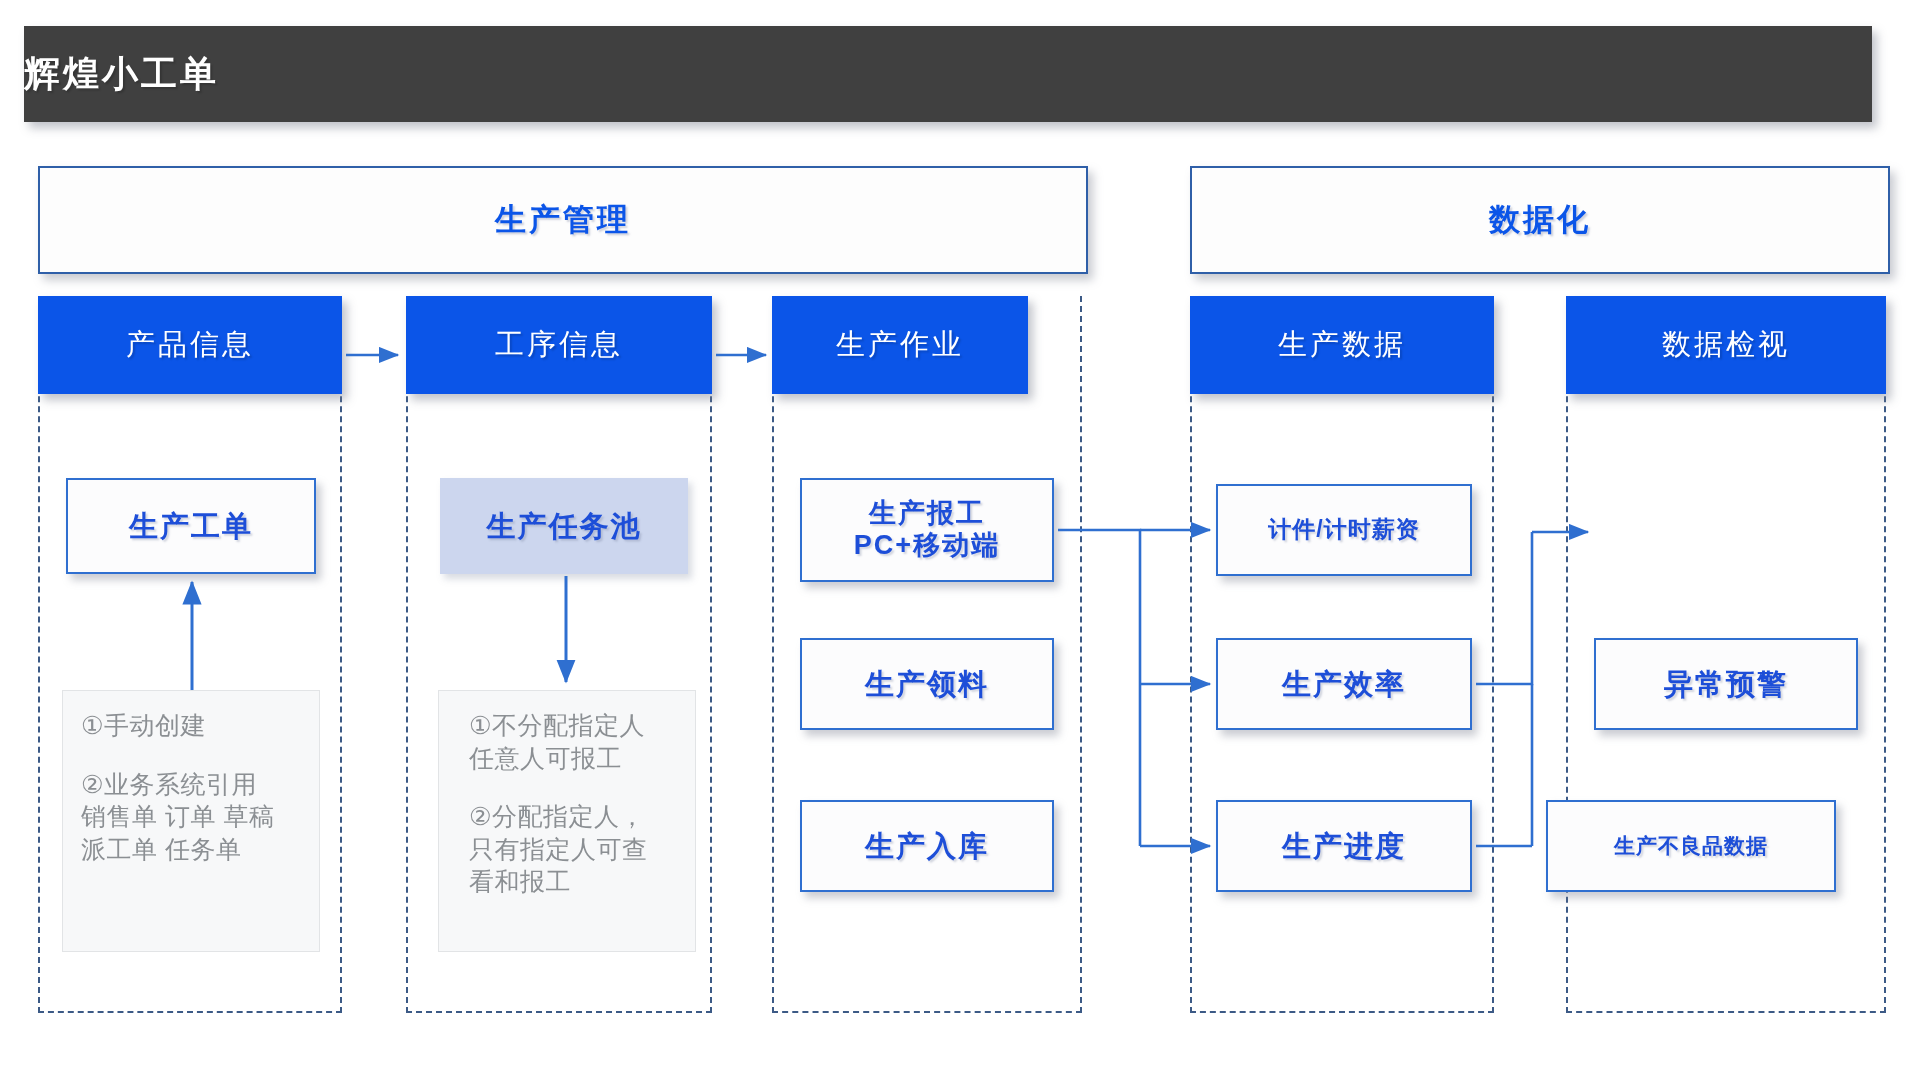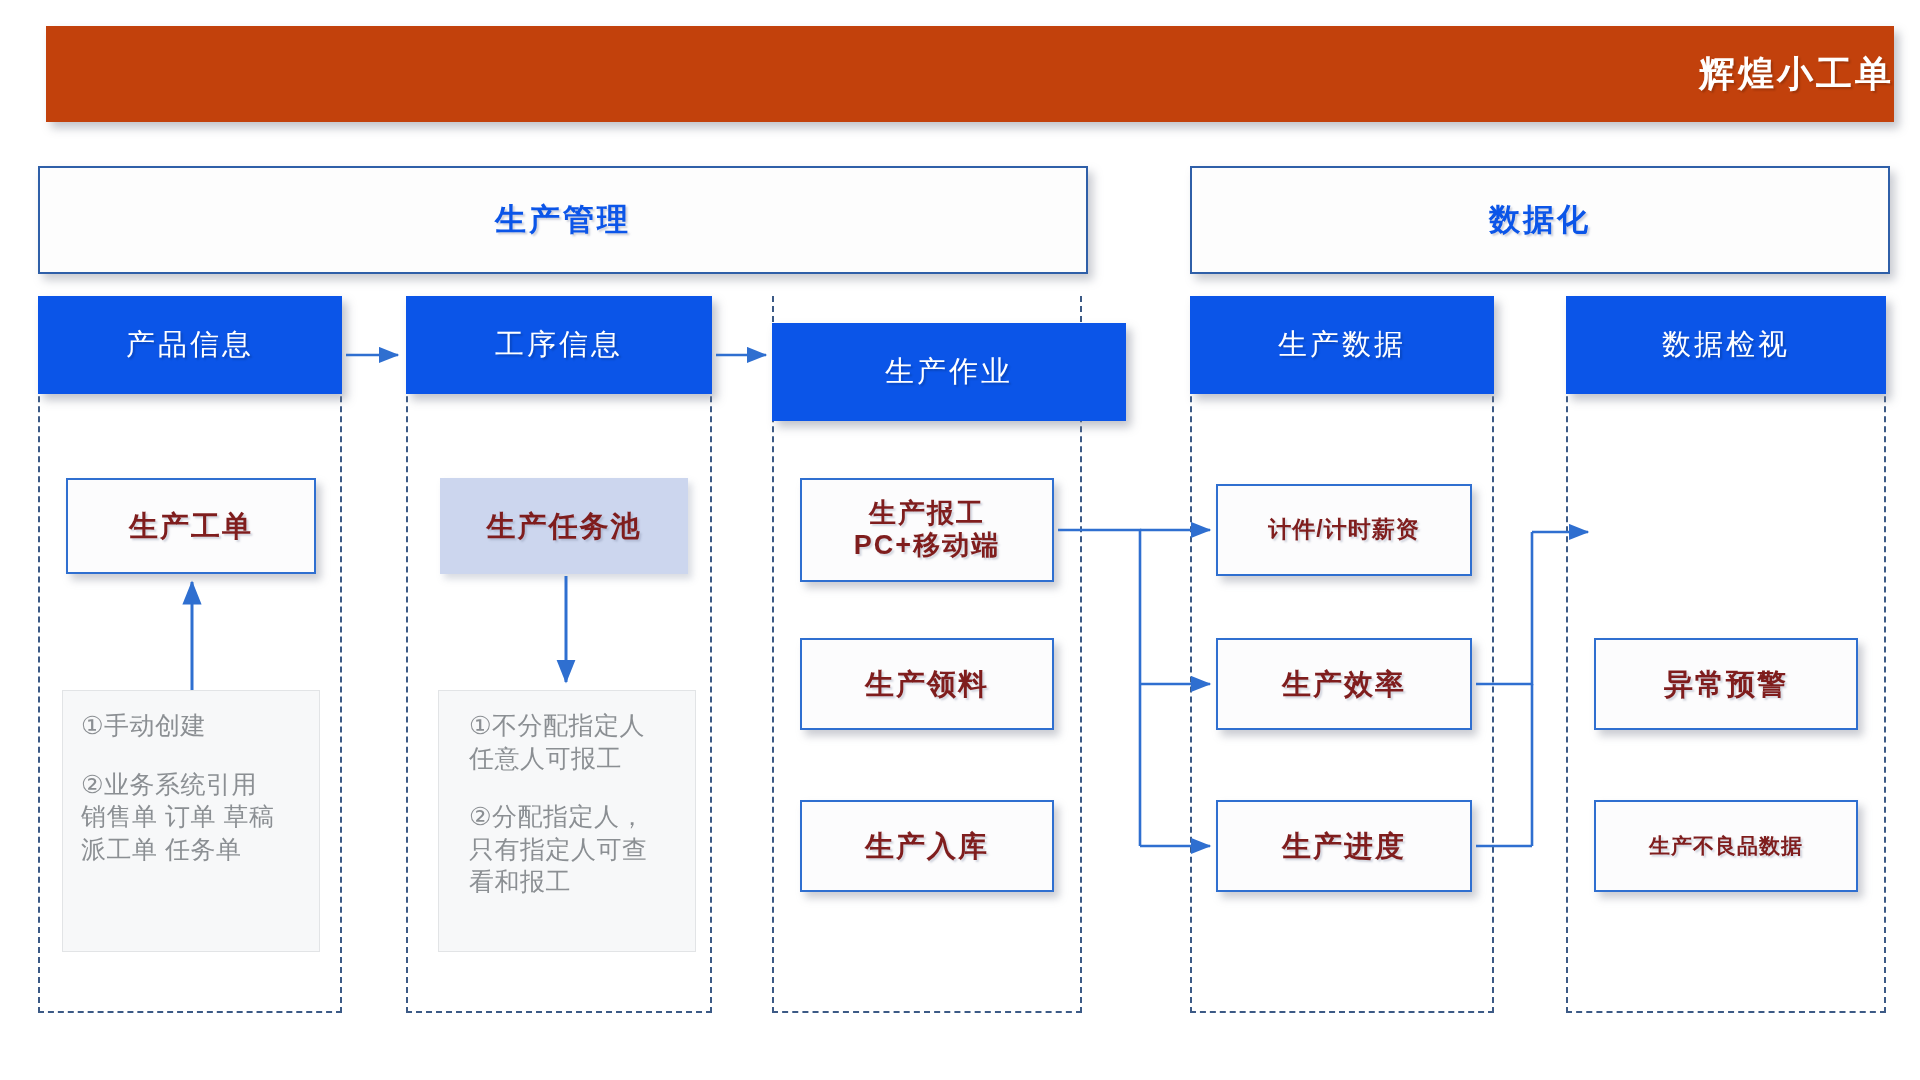--- a/index.html
+++ b/index.html
@@ -7,24 +7,24 @@
     width:1920px;height:1080px;
     background:#ffffff;
     font-family:"Liberation Sans","DejaVu Sans",sans-serif;
     overflow:hidden;
     position:relative;
   }
   #stage{position:absolute;left:0;top:0;width:1920px;height:1080px;}
 
   
   .title-bar{
-    position:absolute;left:46px;top:26px;width:1848px;height:96px;
-    background:#c2410c;
+    position:absolute;left:24px;top:26px;width:1848px;height:96px;
+    background:#404040;
     box-shadow:5px 6px 9px rgba(120,125,140,.45);
-    display:flex;align-items:center;justify-content:flex-end;
+    display:flex;align-items:center;justify-content:flex-start;
   }
   .title-bar .t{
     color:#ffffff;font-size:36px;font-weight:bold;letter-spacing:3px;
     text-shadow:2px 2px 2px rgba(0,0,0,.18);
   }
 
   
   .group-box{
     position:absolute;background:#fdfdfd;border:2px solid #2f5fa8;
     box-shadow:5px 6px 9px rgba(120,125,140,.40);
@@ -57,35 +57,35 @@
     color:#ffffff;font-size:29px;font-weight:normal;letter-spacing:3px;
     text-shadow:2px 2px 2px rgba(0,0,0,.18);
   }
 
   
   #col-1{left:38px;width:304px;height:717px;}
   #head-1{left:38px;top:296px;width:304px;height:98px;}
   #col-2{left:406px;width:306px;height:717px;}
   #head-2{left:406px;top:296px;width:306px;height:98px;}
   #col-3{left:772px;width:310px;height:717px;}
-  #head-3{left:772px;top:296px;width:354px;height:98px;margin-top:27px;}
+  #head-3{left:772px;top:296px;width:256px;height:98px;}
   #col-4{left:1190px;width:304px;height:717px;}
   #head-4{left:1190px;top:296px;width:304px;height:98px;}
   #col-5{left:1566px;width:320px;height:717px;}
   #head-5{left:1566px;top:296px;width:320px;height:98px;}
 
   
   .node{
     position:absolute;background:#fcfcfd;border:2px solid #2f6fd0;
     box-shadow:5px 6px 8px rgba(125,130,145,.40);
     display:flex;align-items:center;justify-content:center;
     text-align:center;box-sizing:border-box;z-index:4;
   }
   .node .t{
-    color:#7f1d1d;font-weight:bold;letter-spacing:2px;
+    color:#1d4ed8;font-weight:bold;letter-spacing:2px;
     text-shadow:2px 2px 2px rgba(120,130,160,.32);
     line-height:1.18;
   }
   .node.big .t{font-size:29px;}
   .node.two-line .t{font-size:27px;}
   .node.small .t{font-size:23px;letter-spacing:1px;}
   .node.xsmall .t{font-size:21px;letter-spacing:1px;}
 
   
   .node.filled{
@@ -186,21 +186,21 @@
   <div class="node big" style="left:1216px;top:638px;width:256px;height:92px;align-items:center;">
     <span class="t">生产效率</span>
   </div>
   <div class="node big" style="left:1216px;top:800px;width:256px;height:92px;">
     <span class="t">生产进度</span>
   </div>
 
   <div class="node big" style="left:1594px;top:638px;width:264px;height:92px;">
     <span class="t">异常预警</span>
   </div>
-  <div class="node xsmall" style="left:1594px;top:800px;width:264px;height:92px;justify-content:center;">
+  <div class="node xsmall" style="left:1546px;top:800px;width:290px;height:92px;justify-content:center;">
     <span class="t">生产不良品数据</span>
   </div>
 
   <svg class="svg-layer" viewBox="0 0 1920 1080">
     <defs>
       <marker id="arrow" markerWidth="9" markerHeight="9" refX="7.5" refY="3.2" orient="auto" markerUnits="strokeWidth">
         <path d="M0,0 L8,3.2 L0,6.4 z" fill="#2f6fd0"></path>
       </marker>
       <marker id="arrow-up" markerWidth="9" markerHeight="9" refX="7.5" refY="3.2" orient="auto" markerUnits="strokeWidth">
         <path d="M0,0 L8,3.2 L0,6.4 z" fill="#2f6fd0"></path>

